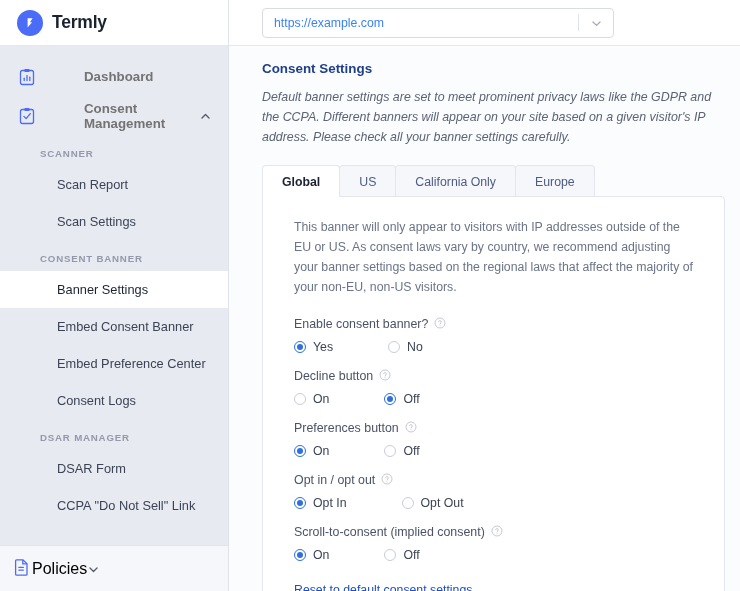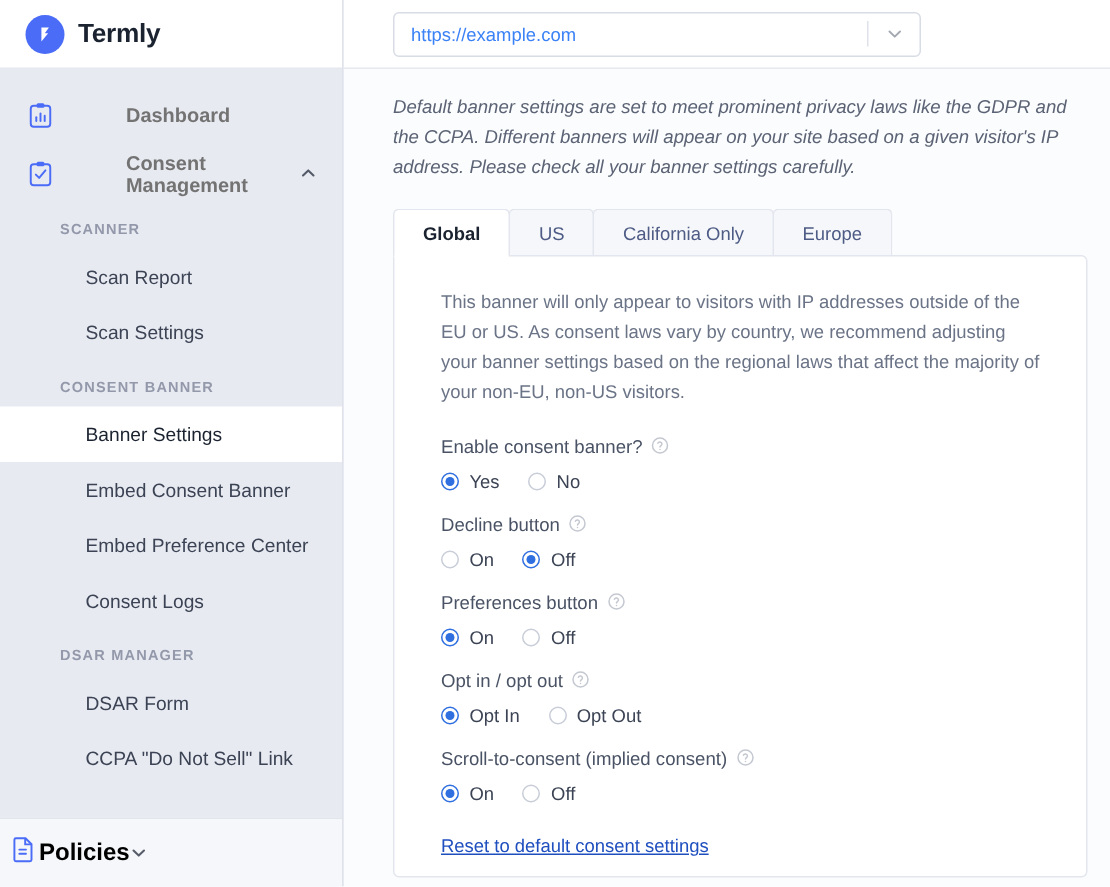--- a/index.html
+++ b/index.html
@@ -59,23 +59,22 @@
     font-size: 12.8px; color: #3b4354;
     cursor: pointer;
   }
   .sub-item.active { background: #ffffff; color: #1b2330; }
 
   .nav-bottom {
     height: 46px; min-height: 46px;
     background: #f6f7fa;
     border-top: 1px solid #e2e5ec;
     display: flex; align-items: center;
-    padding: 0 16px 0 6px;
+    padding: 0 16px 0 12px;
     cursor: pointer;
-    font-weight: bold;
   }
 
   
   .main { flex: 1; height: 591px; display: flex; flex-direction: column; background: #fbfcfd; }
   .topbar {
     height: 46px; min-height: 46px; background: #ffffff;
     border-bottom: 1px solid #e6e8ef;
     display: flex; align-items: center; padding-left: 33px;
   }
   .url-select {
@@ -129,21 +128,21 @@
     font-size: 12.3px; color: #6b7487; line-height: 1.62;
     max-width: 412px; margin-bottom: 19px;
   }
 
   .field { margin-bottom: 15px; }
   .field-label {
     font-size: 12.4px; color: #4a5365; margin-bottom: 9px;
     display: flex; align-items: flex-start;
   }
   .help-icon { margin-left: 6px; width: 12px; height: 12px; opacity: .5; }
-  .radios { display: flex; align-items: center; }
+  .radios { display: flex; align-items: center; gap: 36px; }
   .radio {
     display: flex; align-items: center; margin-right: 19px; cursor: pointer;
   }
   .radio .dot {
     width: 12px; height: 12px; border-radius: 50%;
     border: 1px solid #c8cdd8; background: #fff;
     margin-right: 7px; flex: 0 0 12px;
     display: flex; align-items: center; justify-content: center;
   }
   .radio.sel .dot { border-color: #2f6fe0; }
@@ -262,20 +261,21 @@
         <span class="url-div"></span>
         <span class="url-caret">
           <svg width="13" height="13" viewBox="0 0 13 13" fill="none" stroke="#5b6375" stroke-width="1.3" stroke-linecap="round" stroke-linejoin="round">
             <polyline points="3,5 6.5,8.4 10,5"></polyline>
           </svg>
         </span>
       </div>
     </div>
 
     <div class="content">
+      <div class="page-title">Consent Settings</div>
       <div class="page-desc">Default banner settings are set to meet prominent privacy laws like the GDPR and the CCPA. Different banners will appear on your site based on a given visitor's IP address. Please check all your banner settings carefully.</div>
 
       <div class="tabs">
         <div class="tab active">
           <span>Global</span>
         </div>
         <div class="tab">
           <span>US</span>
         </div>
         <div class="tab">

